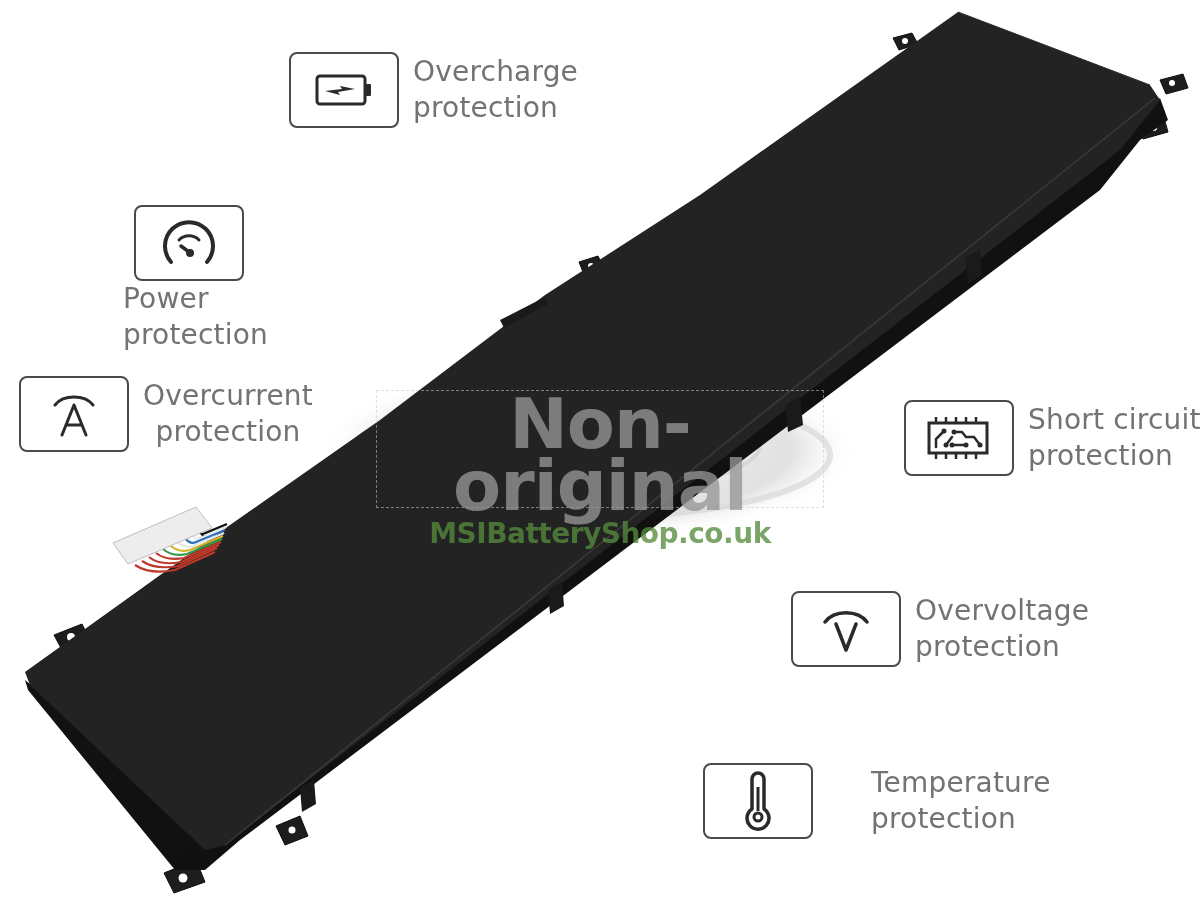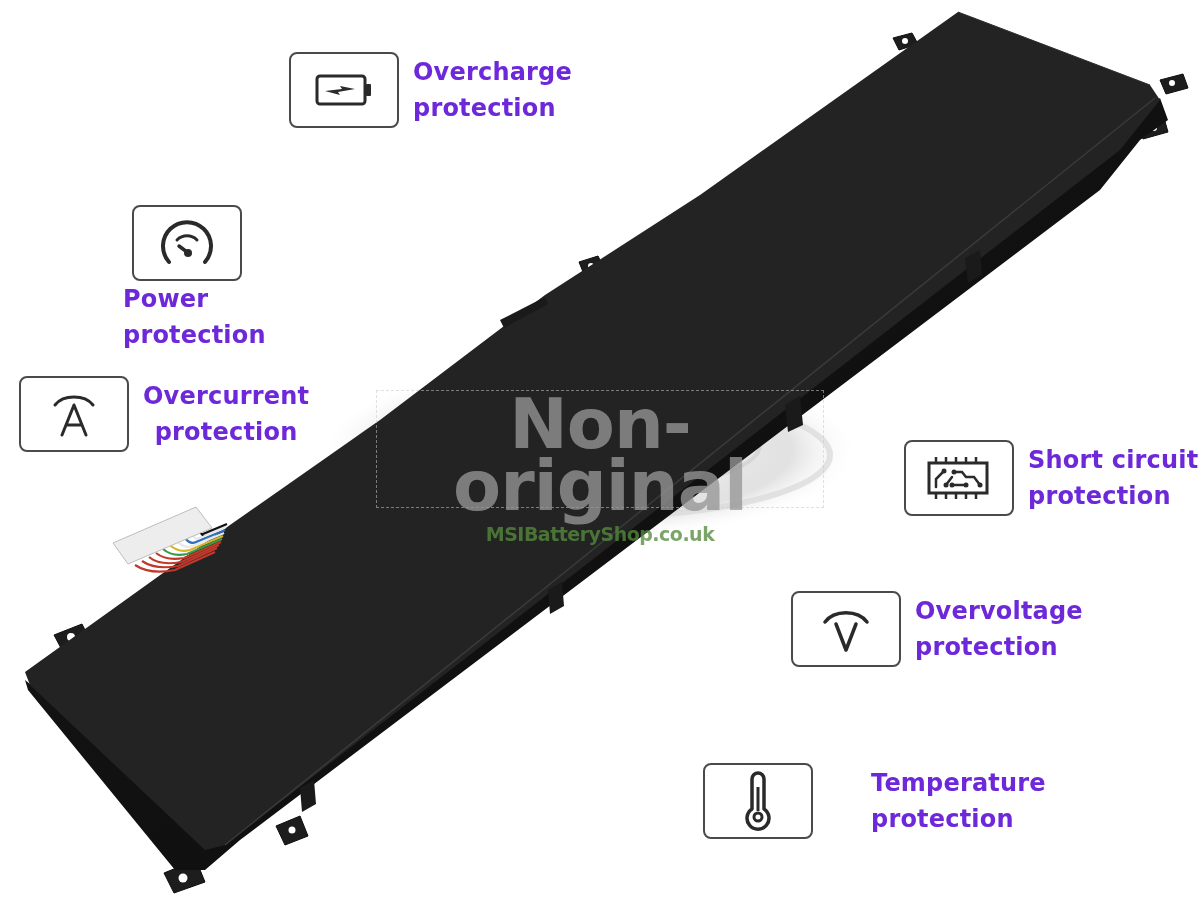--- a/index.html
+++ b/index.html
@@ -13,37 +13,37 @@
       position: absolute; display: flex; align-items: center;
     }
     .icon-box {
       width: 110px; height: 76px; box-sizing: border-box;
       border: 2px solid #4a4a4a; border-radius: 8px; background: #fff;
       display: flex; align-items: center; justify-content: center;
       flex-shrink: 0;
     }
     .icon-box svg { display: block; }
     .label {
-      margin-left: 14px; color: #6d28d9; font-size: 24px; line-height: 36px;
-      font-weight: 700; letter-spacing: 0.2px;
+      margin-left: 14px; color: #737373; font-size: 28px; line-height: 36px;
+      font-weight: 400; letter-spacing: 0.2px;
     }
     .label span { display: block; white-space: nowrap; }
     .watermark {
       position: absolute; left: 376px; top: 390px; width: 448px; height: 118px;
       border: 1px dashed rgba(200,200,200,0.55); box-sizing: border-box;
       text-align: center;
     }
     .wm-main {
       display: block; font-family: "DejaVu Sans", sans-serif; font-weight: bold;
       font-size: 70px; line-height: 62px; color: rgba(150,150,150,0.78);
       letter-spacing: -1px; margin-top: 2px;
     }
     .wm-sub {
       display: block; font-family: "DejaVu Sans", sans-serif; font-weight: bold;
-      font-size: 19px; line-height: 34px; color: rgba(85,140,60,0.78);
+      font-size: 28px; line-height: 34px; color: rgba(85,140,60,0.78);
       letter-spacing: -0.5px;
     }
   </style>
 </head>
 <body>
 
 <svg class="scene" viewBox="0 0 1200 900" xmlns="http://www.w3.org/2000/svg">
   <defs>
     <radialGradient id="swirl" cx="50%" cy="50%" r="50%">
       <stop offset="0%" stop-color="#ffffff" stop-opacity="0"></stop>
@@ -152,21 +152,21 @@
       <path d="M6 18 A22 16 0 0 1 44 18" fill="none" stroke="#2a2a2a" stroke-width="3" stroke-linecap="round"></path>
       <path d="M13 48 L25 18 L37 48 M17 38 L33 38" fill="none" stroke="#2a2a2a" stroke-width="3" stroke-linecap="round" stroke-linejoin="round"></path>
     </svg>
   </div>
   <div class="label">
     <span>Overcurrent</span>
     <span>protection</span>
   </div>
 </div>
 
-<div class="feature" style="left:856px; top:440px;padding-left:48px;">
+<div class="feature" style="left:856px; top:400px;padding-left:48px;">
   <div class="icon-box">
     <svg width="66" height="46" viewBox="0 0 66 46">
       <rect x="3" y="8" width="58" height="30" fill="none" stroke="#2a2a2a" stroke-width="3"></rect>
       <g stroke="#2a2a2a" stroke-width="2.5">
         <line x1="10" y1="2" x2="10" y2="8"></line>
           <line x1="20" y1="2" x2="20" y2="8"></line>
           <line x1="30" y1="2" x2="30" y2="8"></line>
           <line x1="40" y1="2" x2="40" y2="8"></line>
           <line x1="50" y1="2" x2="50" y2="8"></line>
         <line x1="10" y1="38" x2="10" y2="44"></line>

